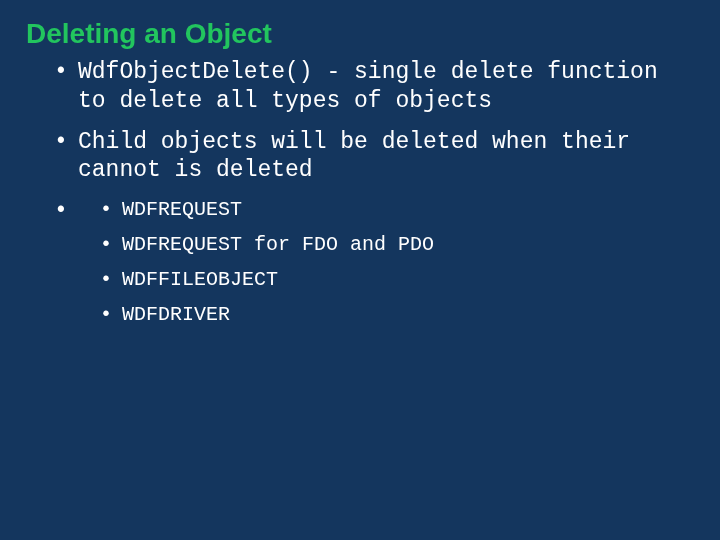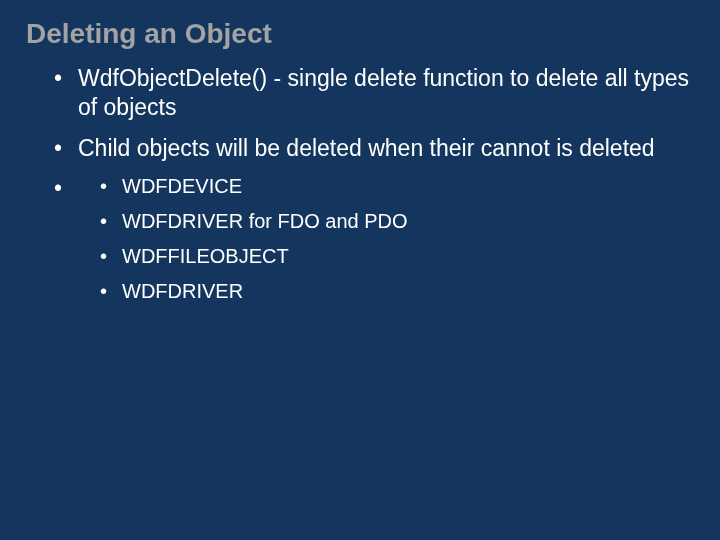--- a/index.html
+++ b/index.html
@@ -4,28 +4,29 @@
 <style>
   * { margin: 0; padding: 0; box-sizing: border-box; }
   html, body { width: 720px; height: 540px; }
   body {
     background: #14365e;
     font-family: Arial, Helvetica, sans-serif;
     color: #ffffff;
     padding: 18px 26px;
   }
   .title {
-    color: #a3a3a3;
+    color: #22c55e;
     font-size: 28px;
     font-weight: bold;
-    margin-bottom: 14px;
+    margin-bottom: 8px;
   }
   ul.main {
     list-style: none;
     padding-left: 28px;
+    font-family: Liberation Mono, monospace;
   }
   ul.main > li {
     position: relative;
     font-size: 23px;
     line-height: 1.25;
     margin-bottom: 12px;
     padding-left: 24px;
   }
   ul.main > li::before {
     content: "•";
@@ -63,19 +64,19 @@
 
 <ul class="main">
   <li>
     <span>WdfObjectDelete() - single delete function to delete all types of objects</span>
   </li>
   <li>
     <span>Child objects will be deleted when their cannot is deleted</span>
   </li>
   <li>
     <ul class="sub">
-      <li><span>WDFDEVICE</span></li>
-      <li><span>WDFDRIVER for FDO and PDO</span></li>
+      <li><span>WDFREQUEST</span></li>
+      <li><span>WDFREQUEST for FDO and PDO</span></li>
       <li><span>WDFFILEOBJECT</span></li>
       <li><span>WDFDRIVER</span></li>
     </ul>
   </li>
 </ul>
 
 </body></html>

